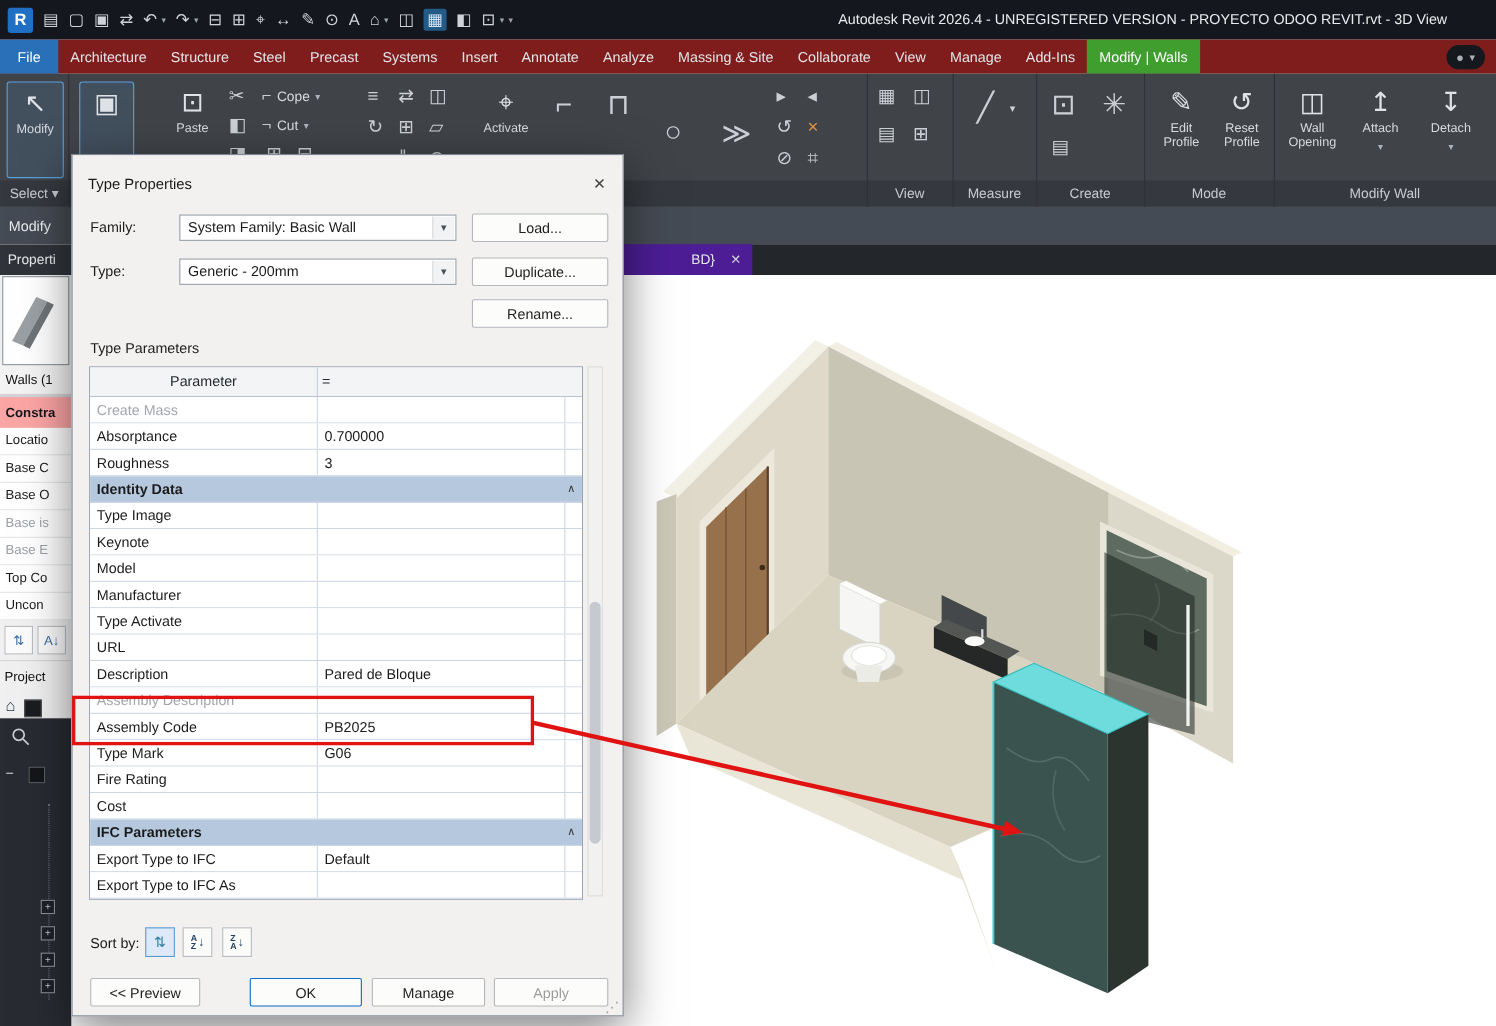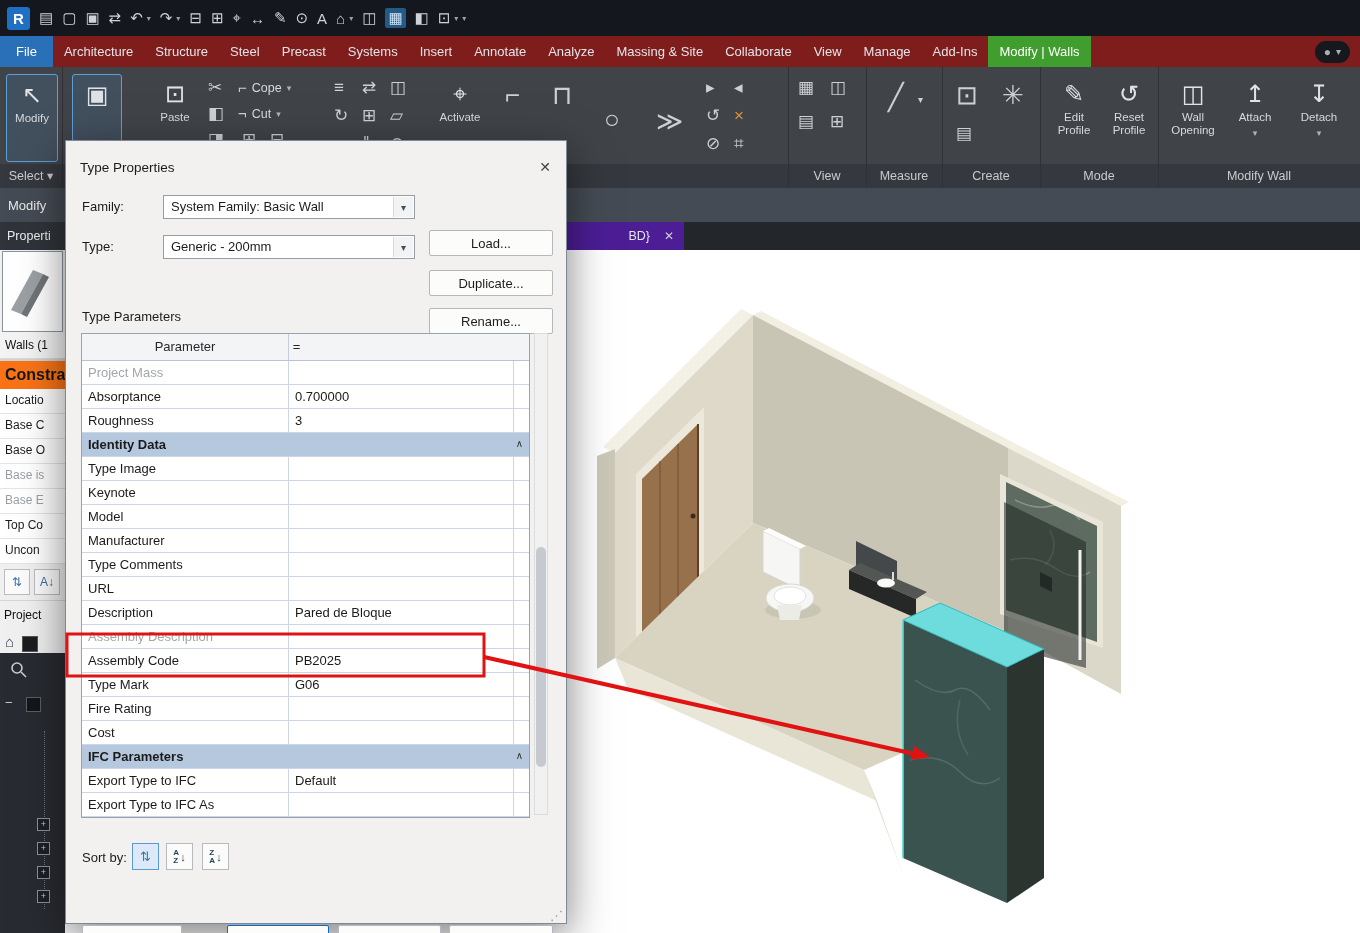--- a/index.html
+++ b/index.html
@@ -54,21 +54,21 @@
   .canvas{position:absolute;top:250px;left:65px;right:0;bottom:0;background:#fff;z-index:1;}
   #scene{position:absolute;top:0;left:0;z-index:5;pointer-events:none;}
   #annot{position:absolute;top:0;left:0;z-index:60;pointer-events:none;}
 
   
   .left-strip{position:absolute;top:222px;left:0;width:65px;bottom:0;z-index:20;background:#f0f0f0;overflow:hidden;}
   .ls-props{height:28px;background:#30343a;color:#e9eaec;font-size:12.5px;line-height:28px;padding-left:7px;}
   .ls-preview{height:81px;background:#fff;border:1px solid #8b939c;margin:1px 2px 0 2px;box-sizing:border-box;position:relative;}
   .ls-selector{height:26px;background:#f3f3f3;border-bottom:1px solid #d8d8d8;font-size:12px;color:#111;
                line-height:26px;padding-left:5px;}
-  .ls-group{height:28px;background:#f97316;font-weight:bold;font-size:16px;color:#16181a;line-height:28px;
+  .ls-group{height:28px;background:#fca5a5;font-weight:bold;font-size:12px;color:#16181a;line-height:28px;
             padding-left:5px;border-top:2px solid #d0d3d7;}
   .prow{height:24px;background:#fff;border-bottom:1px solid #e3e4e6;font-size:12px;color:#1c1c1c;
         line-height:23px;padding-left:5px;}
   .prow.dis{color:#9aa0a5;}
   .ls-sort{height:36px;background:#f0f0f0;display:flex;gap:4px;padding:5px 0 0 4px;box-sizing:border-box;}
   .mini-btn{width:24px;height:24px;border:1px solid #b9bdc2;background:#fbfbfb;font-size:12px;color:#3a6ea5;
             display:flex;align-items:center;justify-content:center;}
   .ls-project{height:28px;background:#f0f0f0;font-size:12px;color:#111;line-height:28px;padding-left:4px;
               border-top:1px solid #d5d5d5;}
   .ls-bicons{height:32px;background:#f0f0f0;display:flex;gap:8px;padding:4px 0 0 5px;box-sizing:border-box;
@@ -85,21 +85,21 @@
   .dialog{position:absolute;left:65px;top:140px;width:500px;height:782px;background:#f2f1ef;
           border:1px solid #7e8896;box-shadow:0 12px 40px rgba(0,0,0,.5);z-index:50;font-size:13px;color:#1b1b1b;}
   .dlg-title{height:34px;display:flex;align-items:flex-end;padding-left:14px;font-size:13.5px;}
   .dlg-close{margin-left:auto;width:42px;text-align:center;font-size:14px;color:#444;}
   .dlbl{position:absolute;}
   .combo{position:absolute;height:24px;background:#fff;border:1px solid #979ea8;box-sizing:border-box;
          padding:3px 24px 0 7px;overflow:hidden;white-space:nowrap;}
   .carat{position:absolute;right:1px;top:1px;bottom:1px;width:19px;background:#f2f3f5;border-left:1px solid #d6d9dd;
          color:#4a5058;font-size:10px;display:flex;align-items:center;justify-content:center;}
   .btn{position:absolute;height:26px;background:#fcfcfb;border:1px solid #b4b8be;border-radius:2px;font-size:13px;
-       color:#1d1d1d;display:flex;align-items:center;justify-content:center;box-sizing:border-box;margin-top:36px;}
+       color:#1d1d1d;display:flex;align-items:center;justify-content:center;box-sizing:border-box;}
   .btn.primary{border:1.5px solid #0c6bc4;}
   .btn.disabled{color:#9c9c9c;}
   .tp-table{position:absolute;left:15px;top:192px;width:449px;border:1px solid #98a2b0;box-sizing:border-box;background:#fff;}
   .thead{display:flex;height:26px;background:#f3f4f6;border-bottom:1px solid #b9c2ce;}
   .th{box-sizing:border-box;border-right:1px solid #c6cedb;text-align:center;line-height:25px;color:#24282c;}
   .th:last-child{border-right:none;}
   .trow{display:flex;height:24px;border-bottom:1px solid #cdd7e4;background:#fff;box-sizing:border-box;}
   .cell{box-sizing:border-box;overflow:hidden;white-space:nowrap;}
   .cell-param{width:207px;border-right:1px solid #cdd7e4;padding:4px 0 0 6px;}
   .cell-value{width:225px;border-right:1px solid #cdd7e4;padding:4px 0 0 6px;}
@@ -143,20 +143,21 @@
         <span class="qat-i">A</span>
         <span class="qat-i">⌂</span>
         <span class="qat-i sm">▾</span>
         <span class="qat-i">◫</span>
         <span class="qat-i hl">▦</span>
         <span class="qat-i">◧</span>
         <span class="qat-i">⊡</span>
         <span class="qat-i sm">▾</span>
         <span class="qat-i sm">▾</span>
       </div>
+    <div class="title-text">Autodesk Revit 2026.4 - UNREGISTERED VERSION - PROYECTO ODOO REVIT.rvt - 3D View</div>
   </div>
 
   <div class="ribbon-tabs" id="ribbon-tabs">
       <div class="rtab file">File</div>
       <div class="rtab">Architecture</div>
       <div class="rtab">Structure</div>
       <div class="rtab">Steel</div>
       <div class="rtab">Precast</div>
       <div class="rtab">Systems</div>
       <div class="rtab">Insert</div>
@@ -429,21 +430,21 @@
     <div class="btn" style="left:363px;top:131px;width:124px">Rename...</div>
 
     <span class="dlbl" style="left:16px;top:168px">Type Parameters</span>
     <div class="tp-table">
       <div class="thead" id="tp-head">
           <div class="th" style="width: 207px;">Parameter</div>
           <div class="th" style="width: 15px;">=</div>
         </div>
       <div id="tp-body">
           <div class="trow disabled">
-            <div class="cell cell-param">Project Mass</div>
+            <div class="cell cell-param">Create Mass</div>
             <div class="cell cell-value"></div>
             <div class="cell cell-eq"></div>
           </div>
           <div class="trow">
             <div class="cell cell-param">Absorptance</div>
             <div class="cell cell-value">0.700000</div>
             <div class="cell cell-eq"></div>
           </div>
           <div class="trow">
             <div class="cell cell-param">Roughness</div>
@@ -468,21 +469,21 @@
             <div class="cell cell-param">Model</div>
             <div class="cell cell-value"></div>
             <div class="cell cell-eq"></div>
           </div>
           <div class="trow">
             <div class="cell cell-param">Manufacturer</div>
             <div class="cell cell-value"></div>
             <div class="cell cell-eq"></div>
           </div>
           <div class="trow">
-            <div class="cell cell-param">Type Comments</div>
+            <div class="cell cell-param">Type Activate</div>
             <div class="cell cell-value"></div>
             <div class="cell cell-eq"></div>
           </div>
           <div class="trow">
             <div class="cell cell-param">URL</div>
             <div class="cell cell-value"></div>
             <div class="cell cell-eq"></div>
           </div>
           <div class="trow">
             <div class="cell cell-param">Description</div>

